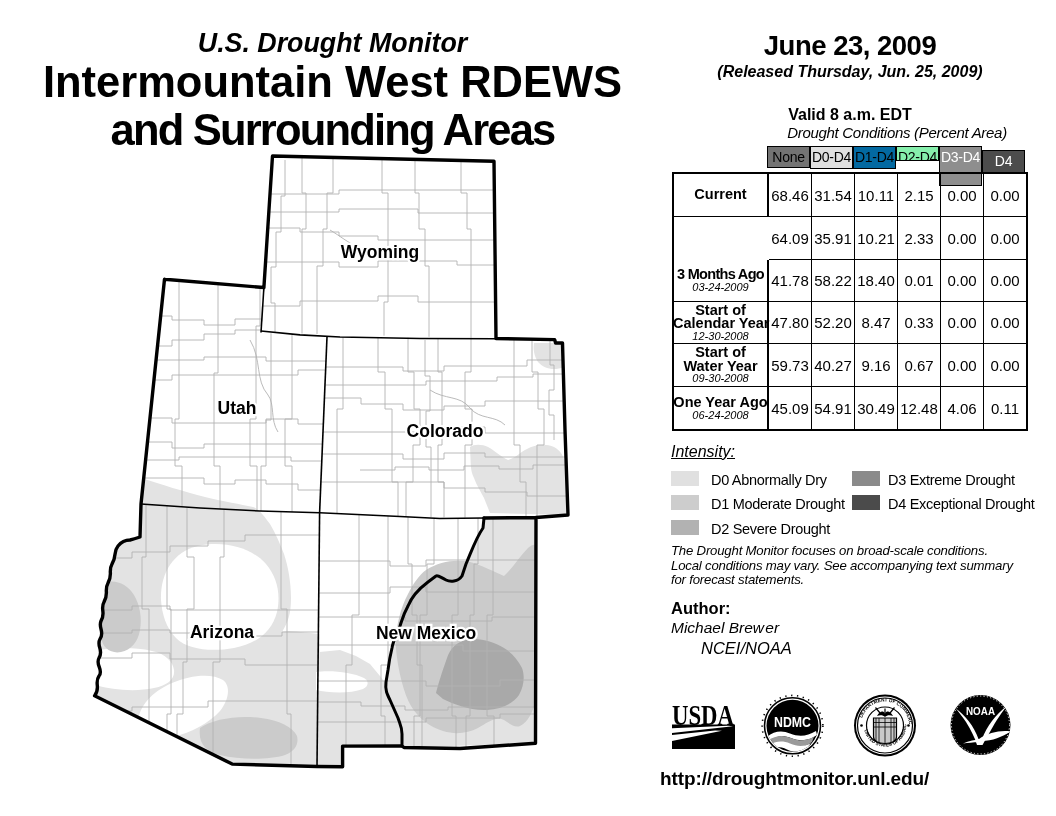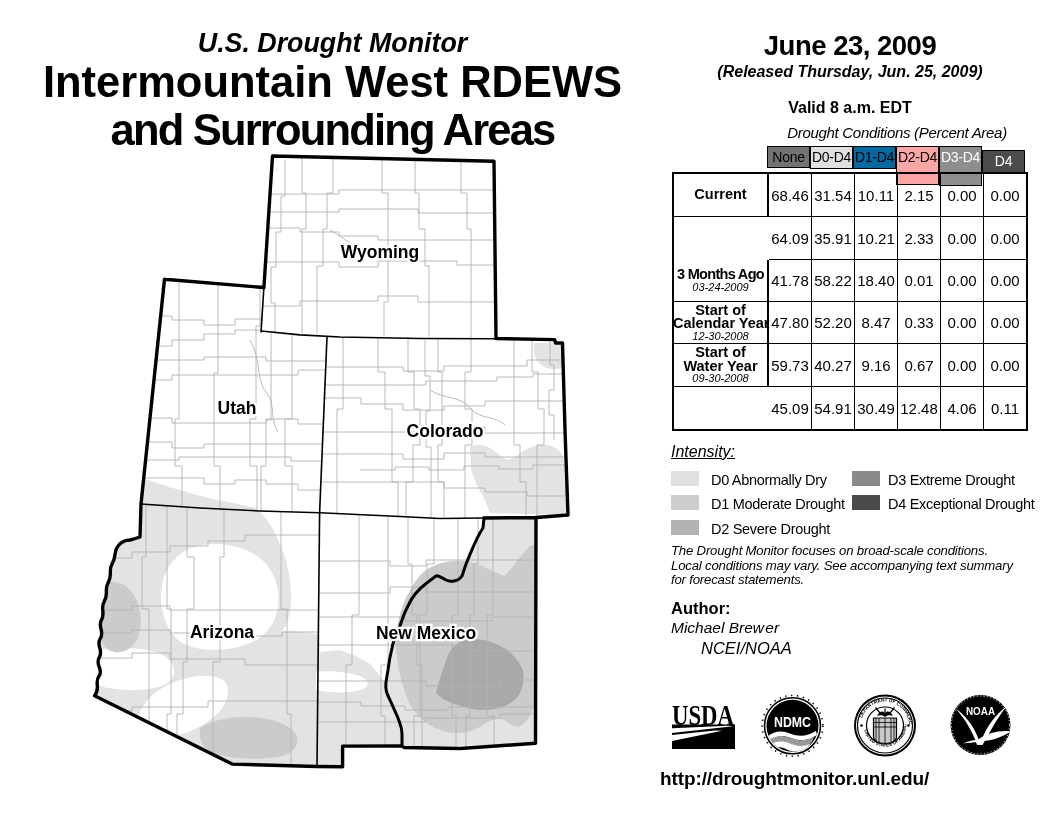--- a/index.html
+++ b/index.html
@@ -29,32 +29,32 @@
 
   <div style="font-weight:bold;font-size:43.5px;line-height:48px;letter-spacing:-1.8px;">and Surrounding Areas</div>
 </div>
 
 <div class="abs" style="left:680px;top:30px;width:340px;text-align:center;">
 
   <div style="font-weight:bold;font-size:27.5px;line-height:31px;letter-spacing:-0.5px;">June 23, 2009</div>
 
   <div style="font-weight:bold;font-style:italic;font-size:16px;line-height:22px;">(Released Thursday, Jun. 25, 2009)</div>
 
-  <div style="font-weight:bold;font-size:16px;line-height:22px;margin-top:14px;">Valid 8 a.m. EDT</div>
+  <div style="font-weight:bold;font-size:16px;line-height:22px;margin-top:21px;">Valid 8 a.m. EDT</div>
 </div>
 
 <div class="abs" style="left:768px;top:124px;width:258px;text-align:center;font-style:italic;font-size:15px;letter-spacing:-0.3px;">Drought Conditions (Percent Area)</div>
 
 <div class="abs" style="left:672px;top:146px;width:356px;font-size:15px;">
 
   <div style="position:absolute;left:95px;top:0;height:23px;">
       <div style="position:absolute;left:0px;top:0;width:43px;height:22px;background:#737373;color:#000;border:1px solid #000;box-sizing:border-box;text-align:center;line-height:21px;white-space:nowrap;overflow:hidden;font-size:14px;letter-spacing:-0.3px;">None</div>
       <div style="position:absolute;left:43px;top:0;width:43px;height:23px;background:#e0e0e0;color:#000;border:1px solid #000;box-sizing:border-box;text-align:center;line-height:21px;white-space:nowrap;overflow:hidden;font-size:14px;letter-spacing:-0.3px;">D0-D4</div>
       <div style="position:absolute;left:86px;top:0;width:43px;height:23px;background:#0369a1;color:#000;border:1px solid #000;box-sizing:border-box;text-align:center;line-height:21px;white-space:nowrap;overflow:hidden;font-size:14px;letter-spacing:-0.3px;">D1-D4</div>
-      <div style="position:absolute;left:129px;top:0;width:43px;height:39px;background:#fca5a5;color:#000;border:1px solid #000;box-sizing:border-box;text-align:center;line-height:21px;white-space:nowrap;overflow:hidden;font-size:14px;letter-spacing:-0.3px;">D2-D4</div>
+      <div style="position:absolute;left:129px;top:0;width:43px;height:15px;background:#86efac;color:#000;border:1px solid #000;box-sizing:border-box;text-align:center;line-height:21px;white-space:nowrap;overflow:hidden;font-size:14px;letter-spacing:-0.3px;">D2-D4</div>
       <div style="position:absolute;left:172px;top:0;width:43px;height:40px;background:#8e8e8e;color:#fff;border:1px solid #000;box-sizing:border-box;text-align:center;line-height:21px;white-space:nowrap;overflow:hidden;font-size:14px;letter-spacing:-0.3px;">D3-D4</div>
       <div style="position:absolute;left:215px;top:4px;width:43px;height:23px;background:#4c4c4c;color:#fff;border:1px solid #000;box-sizing:border-box;text-align:center;line-height:21px;white-space:nowrap;overflow:hidden;font-size:14px;letter-spacing:-0.3px;">D4</div>
     </div>
 
   <div style="position:absolute;left:0;top:26px;width:356px;height:259px;border:2.5px solid #000;box-sizing:border-box;">
 <div class="trow" style="top:0px;height:43px;">
 <div class="tlab" style="height:43px;">
           <div class="labwrap">
             <div class="lb">Current</div>
           </div>
@@ -110,20 +110,26 @@
           </div>
         </div>
 <div class="tcell" style="left:95px;height:43px;line-height:43px;">59.73</div>
 <div class="tcell" style="left:138px;height:43px;line-height:43px;">40.27</div>
 <div class="tcell" style="left:181px;height:43px;line-height:43px;">9.16</div>
 <div class="tcell" style="left:224px;height:43px;line-height:43px;">0.67</div>
 <div class="tcell" style="left:267px;height:43px;line-height:43px;">0.00</div>
 <div class="tcell" style="left:310px;height:43px;line-height:43px;">0.00</div>
 </div>
 <div class="trow" style="top:213px;height:44px;">
+<div class="tlab" style="height:44px;">
+          <div class="labwrap">
+            <div class="lb">One Year Ago</div>
+            <div class="dte">06-24-2008</div>
+          </div>
+        </div>
 <div class="tcell" style="left:95px;height:44px;line-height:44px;">45.09</div>
 <div class="tcell" style="left:138px;height:44px;line-height:44px;">54.91</div>
 <div class="tcell" style="left:181px;height:44px;line-height:44px;">30.49</div>
 <div class="tcell" style="left:224px;height:44px;line-height:44px;">12.48</div>
 <div class="tcell" style="left:267px;height:44px;line-height:44px;">4.06</div>
 <div class="tcell" style="left:310px;height:44px;line-height:44px;">0.11</div>
 </div>
   </div>
 </div>
 

